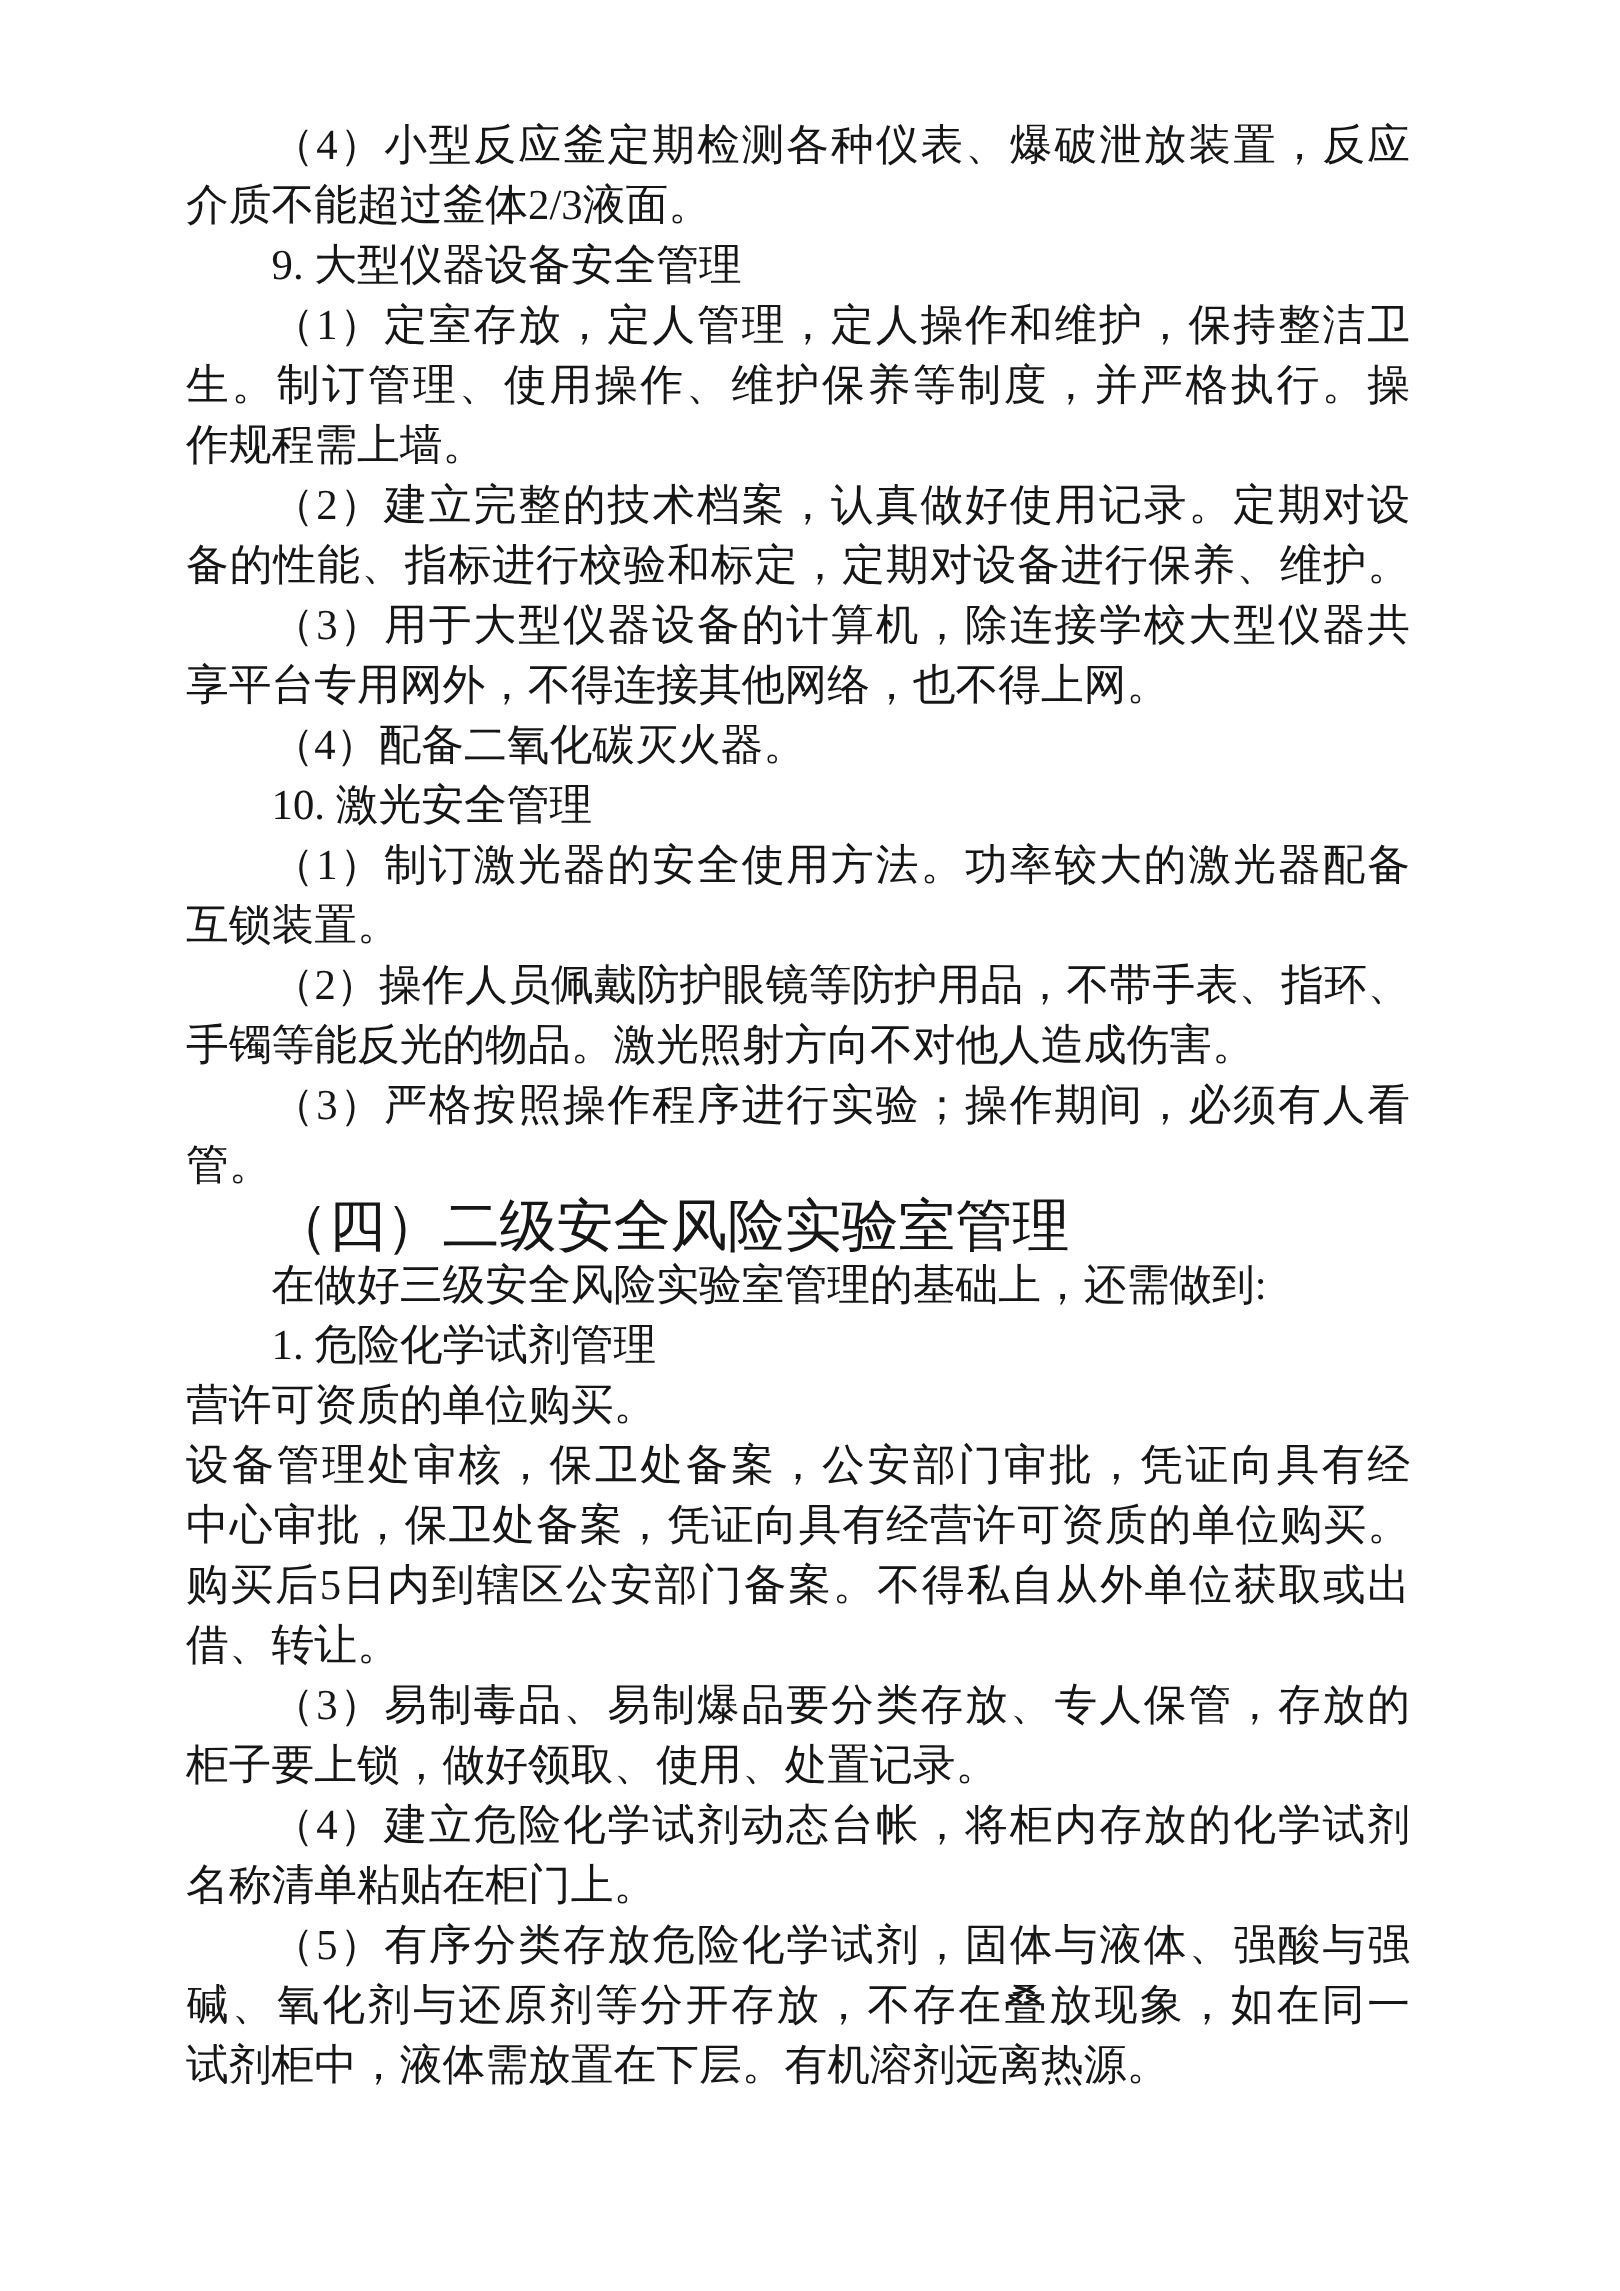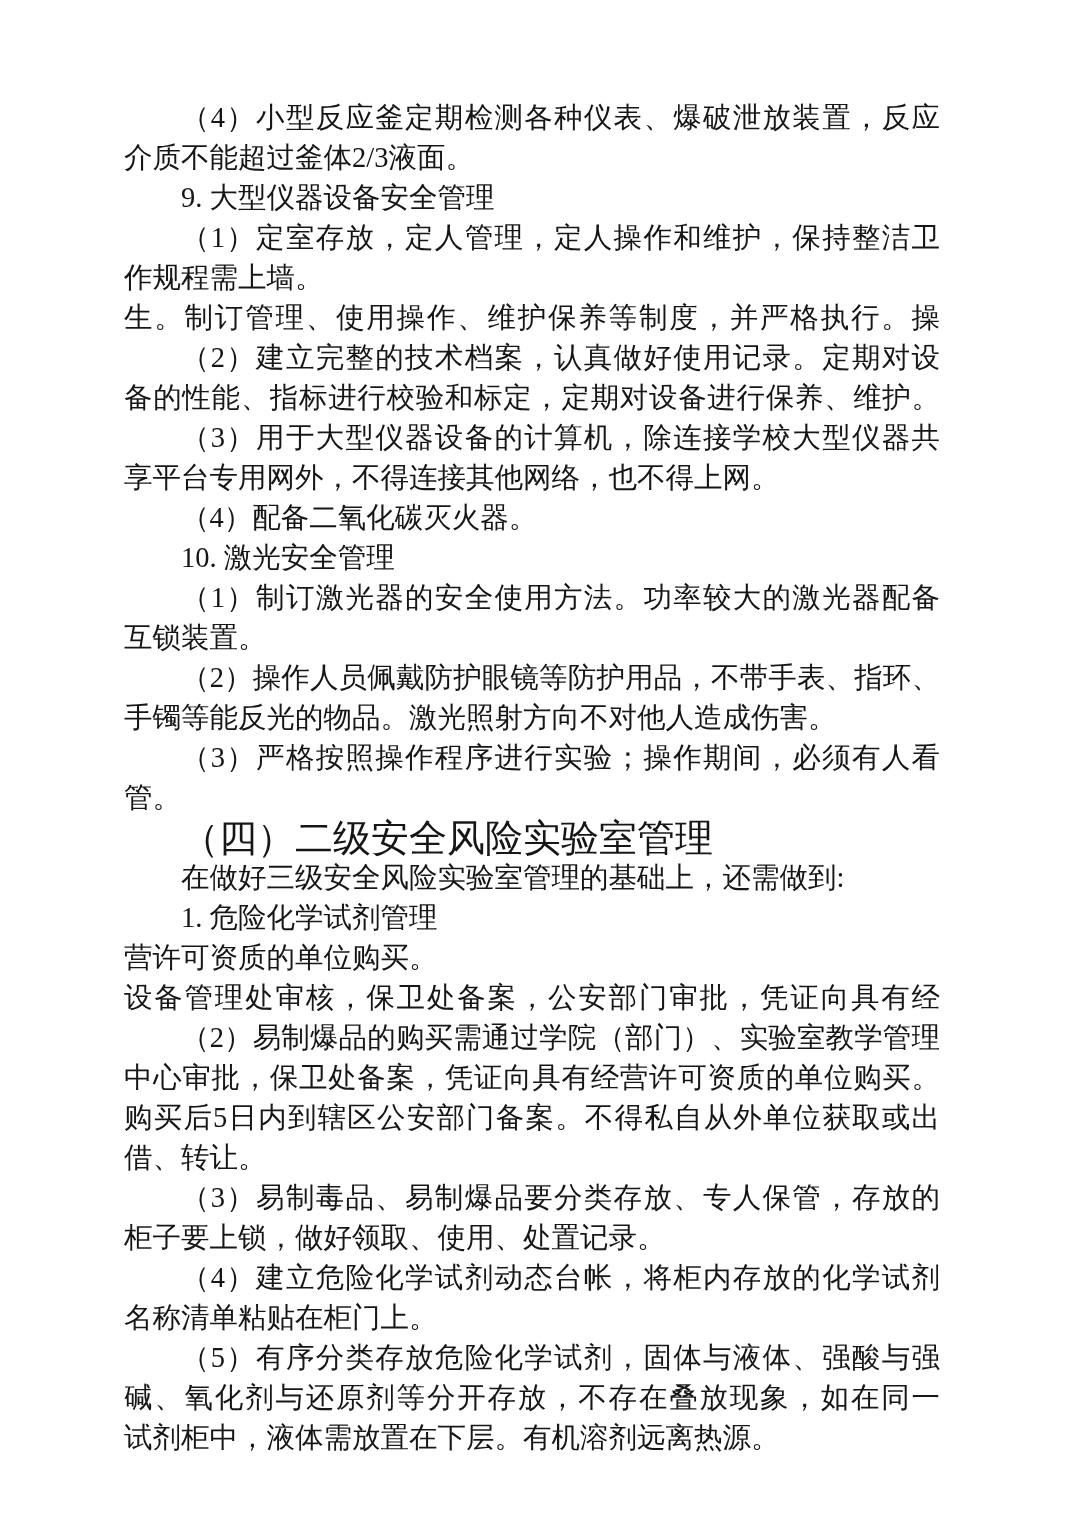--- a/index.html
+++ b/index.html
@@ -9,21 +9,21 @@
     font-family: "Liberation Serif", "DejaVu Serif", serif;
   }
   .page {
     position: relative;
     width: 1080px; height: 1527px;
     background: #ffffff;
     overflow: hidden;
   }
   .content {
     position: absolute;
-    left: 124px; top: 98px;
+    left: 124px; top: 78px;
     width: 816px;
     color: #161616;
     font-size: 28.5px;
   }
   .line {
     height: 40px;
     line-height: 40px;
     white-space: nowrap;
     letter-spacing: 0;
   }
@@ -40,40 +40,39 @@
 </style>
 </head>
 <body>
 
 <div class="page">
   <div class="content" id="document-content">
       <div class="line indent justify">（4）小型反应釜定期检测各种仪表、爆破泄放装置，反应</div>
       <div class="line">介质不能超过釜体2/3液面。</div>
       <div class="line indent">9. 大型仪器设备安全管理</div>
       <div class="line indent justify">（1）定室存放，定人管理，定人操作和维护，保持整洁卫</div>
+      <div class="line justify">生。制订管理、使用操作、维护保养等制度，并严格执行。操</div>
       <div class="line">作规程需上墙。</div>
-      <div class="line justify">生。制订管理、使用操作、维护保养等制度，并严格执行。操</div>
       <div class="line indent justify">（2）建立完整的技术档案，认真做好使用记录。定期对设</div>
       <div class="line justify">备的性能、指标进行校验和标定，定期对设备进行保养、维护。</div>
       <div class="line indent justify">（3）用于大型仪器设备的计算机，除连接学校大型仪器共</div>
       <div class="line">享平台专用网外，不得连接其他网络，也不得上网。</div>
       <div class="line indent">（4）配备二氧化碳灭火器。</div>
       <div class="line indent">10. 激光安全管理</div>
       <div class="line indent justify">（1）制订激光器的安全使用方法。功率较大的激光器配备</div>
       <div class="line">互锁装置。</div>
       <div class="line indent justify">（2）操作人员佩戴防护眼镜等防护用品，不带手表、指环、</div>
       <div class="line">手镯等能反光的物品。激光照射方向不对他人造成伤害。</div>
       <div class="line indent justify">（3）严格按照操作程序进行实验；操作期间，必须有人看</div>
       <div class="line">管。</div>
       <div class="line indent bold">（四）二级安全风险实验室管理</div>
       <div class="line indent">在做好三级安全风险实验室管理的基础上，还需做到:</div>
       <div class="line indent">1. 危险化学试剂管理</div>
       <div class="line">营许可资质的单位购买。</div>
       <div class="line justify">设备管理处审核，保卫处备案，公安部门审批，凭证向具有经</div>
-      <div class="line indent justify">（2）易制爆品的购买需通过学院（部门）、实验室教学管理</div>
       <div class="line justify">中心审批，保卫处备案，凭证向具有经营许可资质的单位购买。</div>
       <div class="line justify">购买后5日内到辖区公安部门备案。不得私自从外单位获取或出</div>
       <div class="line">借、转让。</div>
       <div class="line indent justify">（3）易制毒品、易制爆品要分类存放、专人保管，存放的</div>
       <div class="line">柜子要上锁，做好领取、使用、处置记录。</div>
       <div class="line indent justify">（4）建立危险化学试剂动态台帐，将柜内存放的化学试剂</div>
       <div class="line">名称清单粘贴在柜门上。</div>
       <div class="line indent justify">（5）有序分类存放危险化学试剂，固体与液体、强酸与强</div>
       <div class="line justify">碱、氧化剂与还原剂等分开存放，不存在叠放现象，如在同一</div>
       <div class="line">试剂柜中，液体需放置在下层。有机溶剂远离热源。</div>

